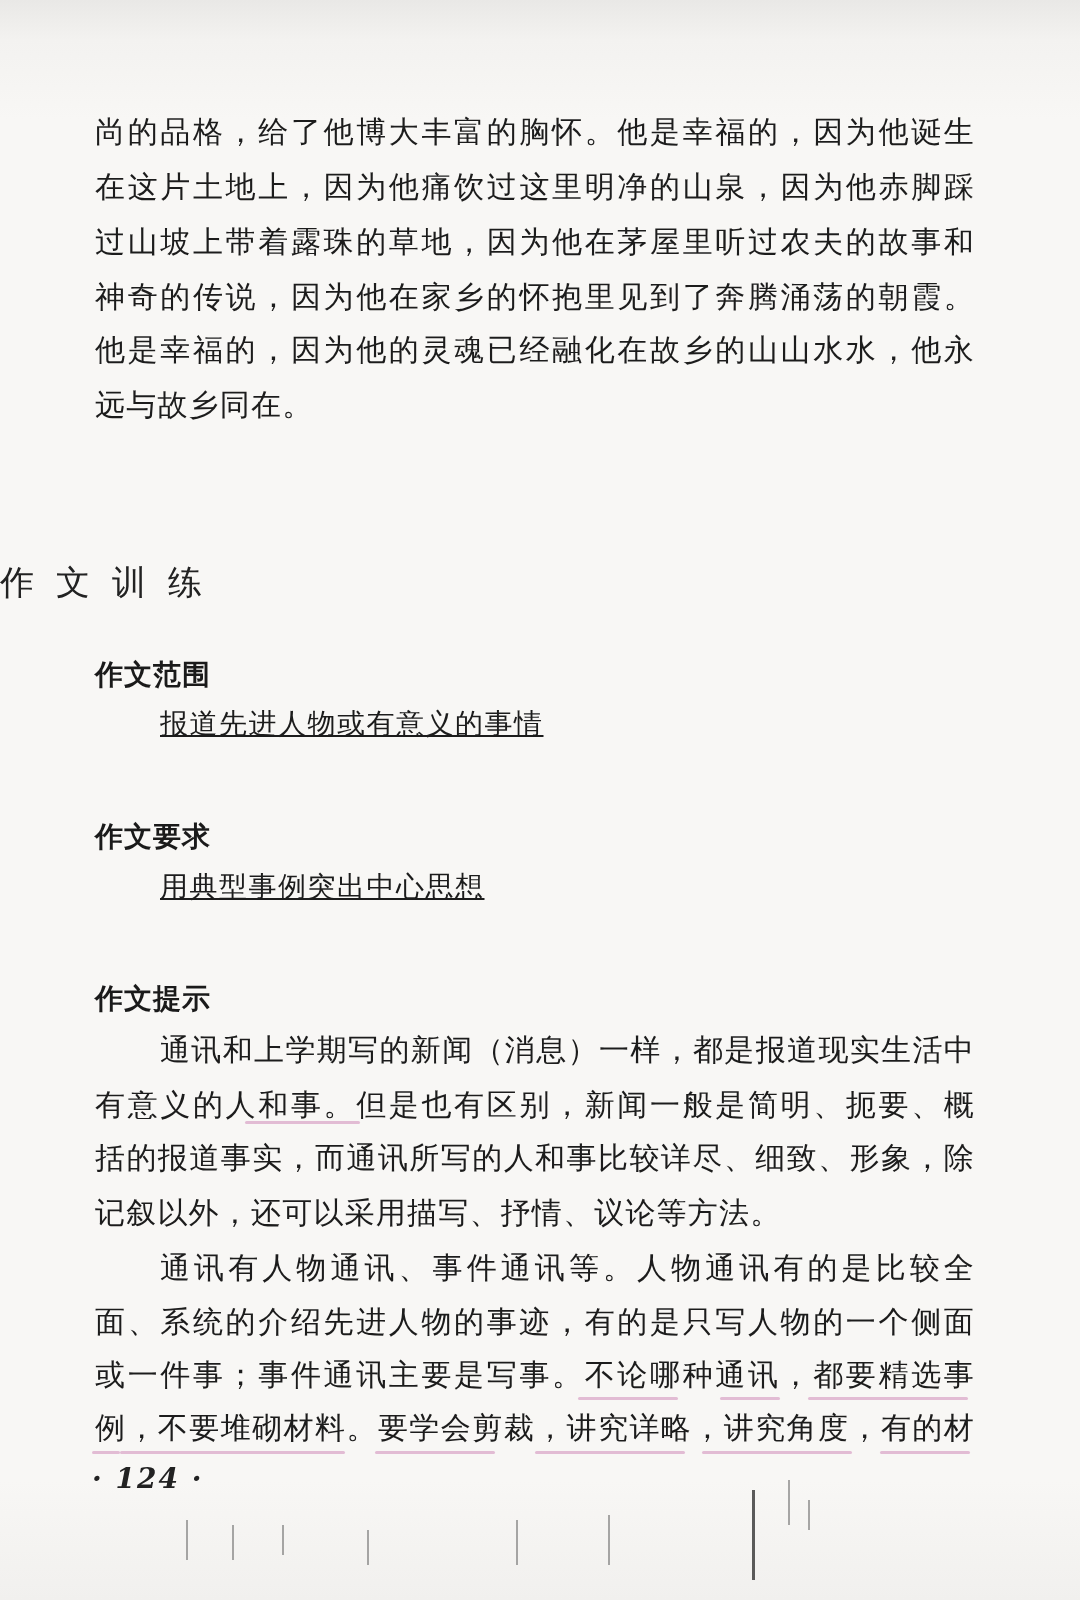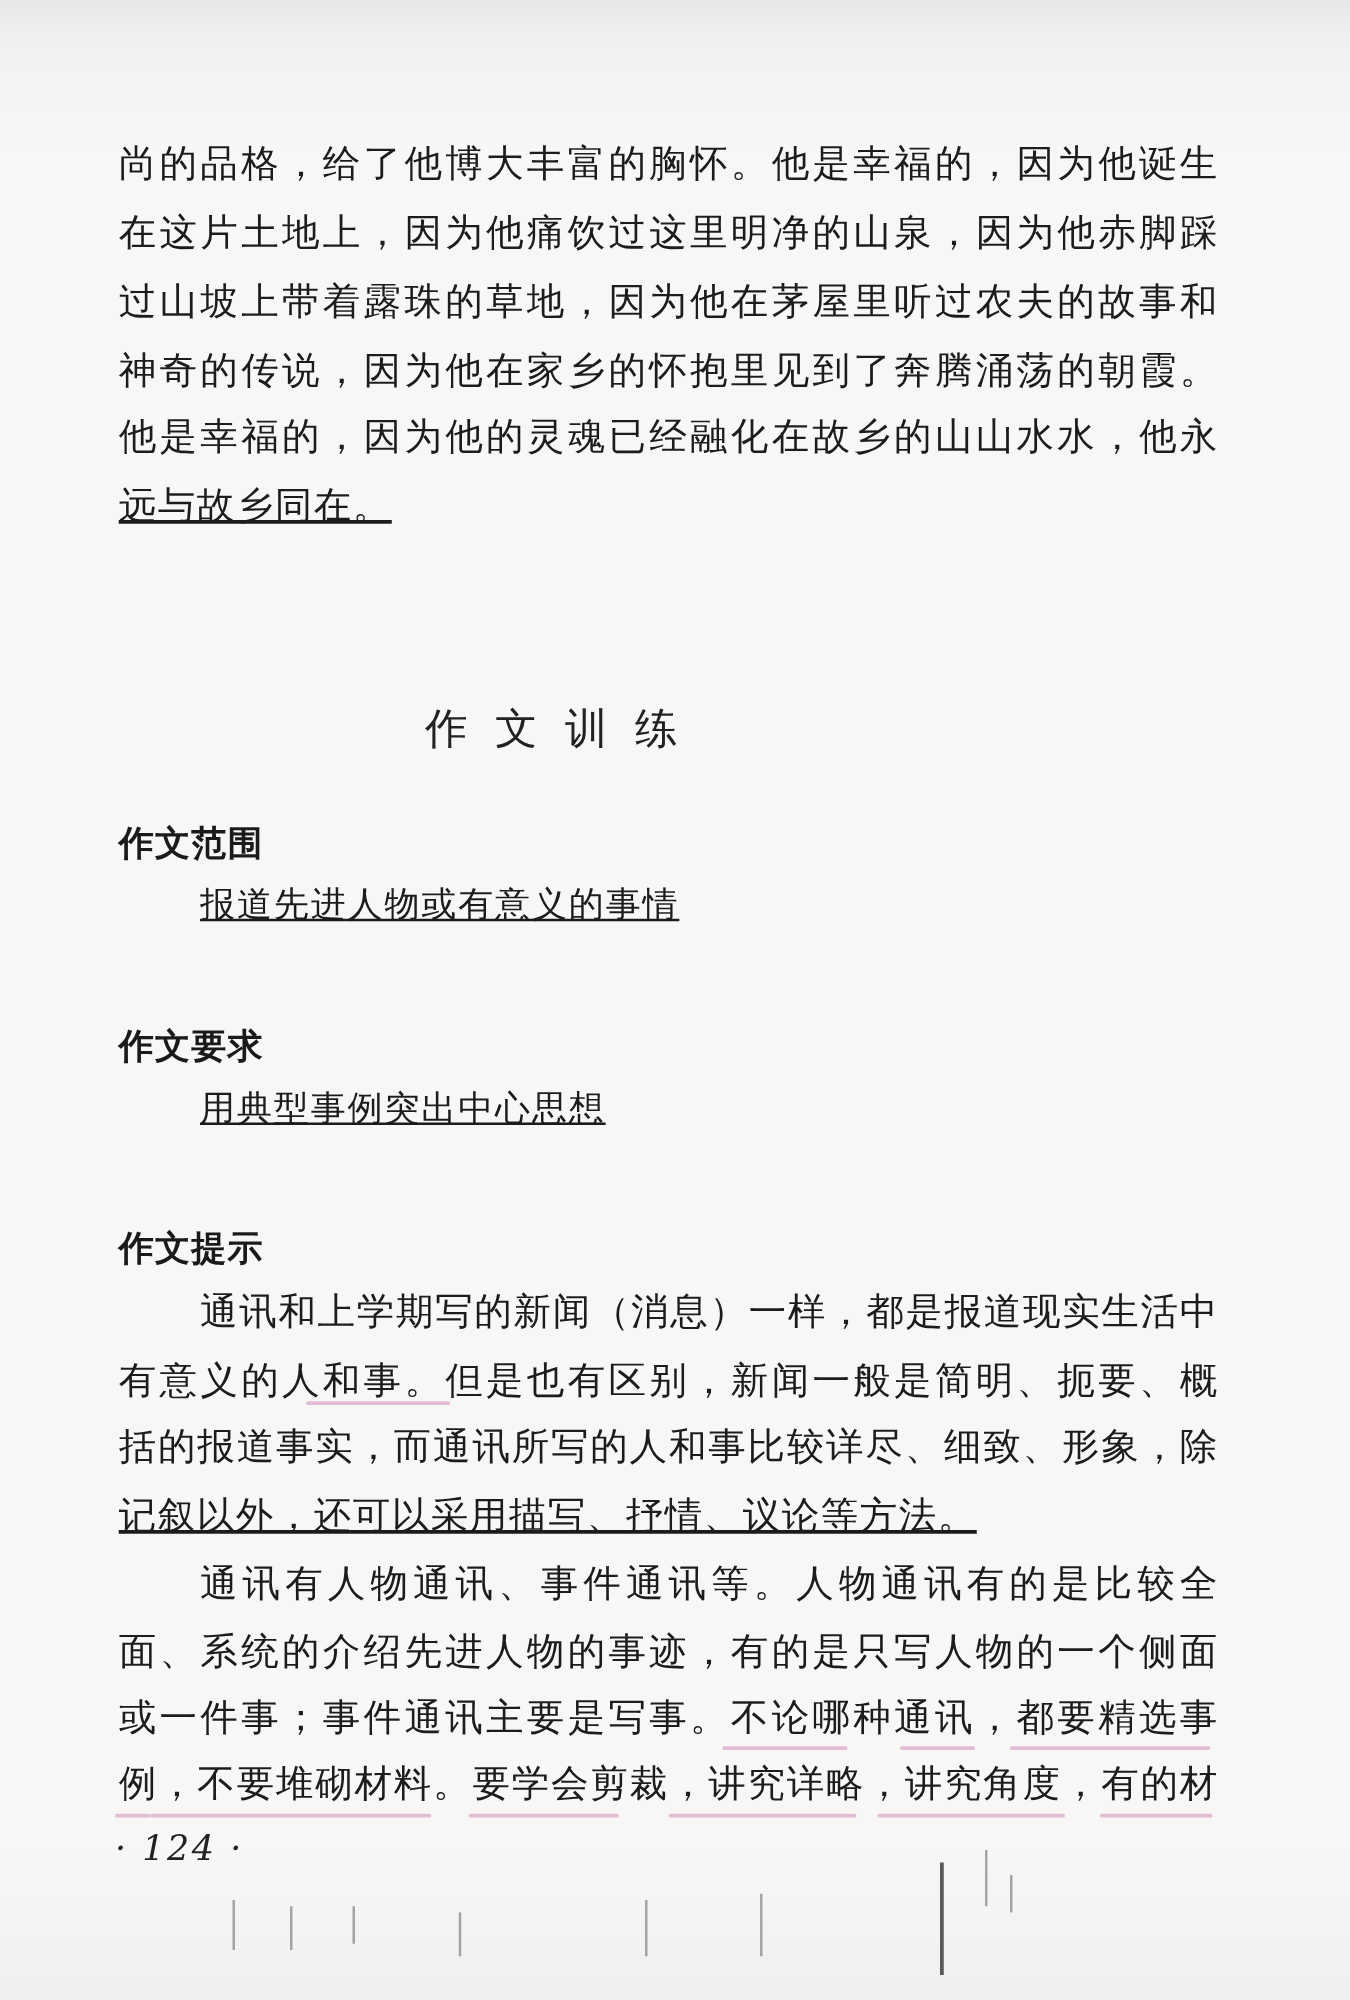--- a/index.html
+++ b/index.html
@@ -27,28 +27,26 @@
       width: 880px;
       font-size: 30px;
       line-height: 40px;
       letter-spacing: 1.2px;
       white-space: nowrap;
       text-align: justify;
       text-align-last: justify;
     }
     .line.last {
       text-align-last: left;
-      text-decoration: underline;
     }
     .section-title {
       position: absolute;
       left: 0;
       width: 904px;
       top: 560px;
-      text-align: center;
       font-size: 34px;
       letter-spacing: 22px;
       font-weight: normal;
       color: #222;
     }
     .heading {
       position: absolute;
       left: 95px;
       font-size: 28px;
       font-weight: bold;
@@ -69,21 +67,21 @@
       background: #d9a3c6;
       opacity: 0.7;
       border-radius: 2px;
     }
     .page-number {
       position: absolute;
       left: 92px;
       top: 1462px;
       font-size: 28px;
       font-style: italic;
-      font-weight: normal;
+      font-weight: bold;
       letter-spacing: 2px;
       color: #222;
     }
     .scan-mark {
       position: absolute;
       width: 2px;
       background: #555;
       opacity: 0.5;
     }
   </style>

